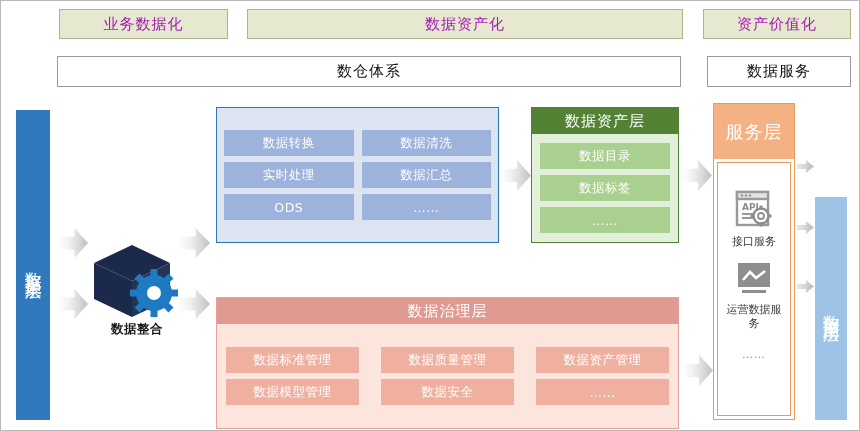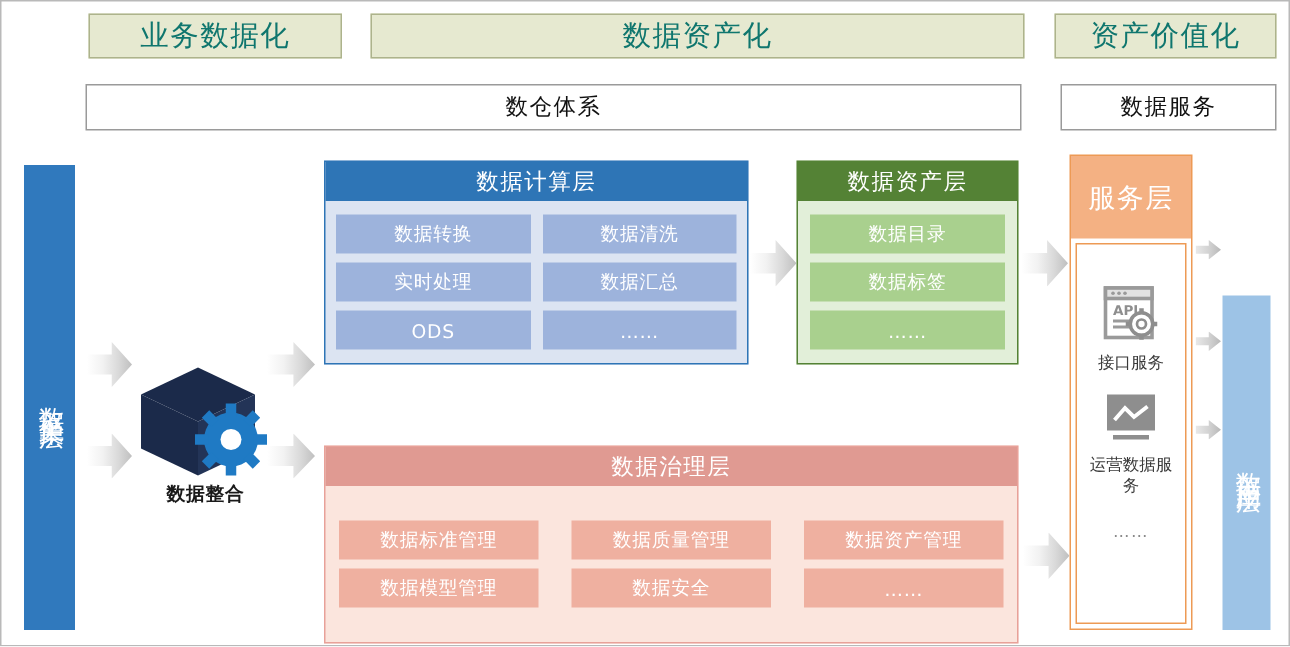--- a/index.html
+++ b/index.html
@@ -34,22 +34,22 @@
     display: flex;
     align-items: center;
     justify-content: center;
     text-align: center;
   }
 
   
   .top-header {
     background: #e6e9d0;
     border: 1px solid #adb38c;
-    font-size: 19px;
-    color: #0f766e;
+    font-size: 15px;
+    color: #a21caf;
     letter-spacing: 1px;
   }
 
   
   .row2-box {
     background: #ffffff;
     border: 1px solid #9a9a9a;
     font-size: 15px;
     color: #111111;
     letter-spacing: 1px;
@@ -259,21 +259,20 @@
         <circle cx="0" cy="0" r="7" fill="#ffffff"></circle>
       </g>
     </svg>
     <div class="integration-label">数据整合</div>
   </div>
 
   <div class="arrow" style="left:178px; top:228px; width:32px; height:30px;"></div>
   <div class="arrow" style="left:178px; top:289px; width:32px; height:30px;"></div>
 
   <div class="panel panel-compute">
-    <div class="panel-title">数据计算层</div>
     <div class="panel-body">
       <div class="chip-row">
         <div class="chip">数据转换</div>
         <div class="chip">数据清洗</div>
       </div>
       <div class="chip-row">
         <div class="chip">实时处理</div>
         <div class="chip">数据汇总</div>
       </div>
       <div class="chip-row">

